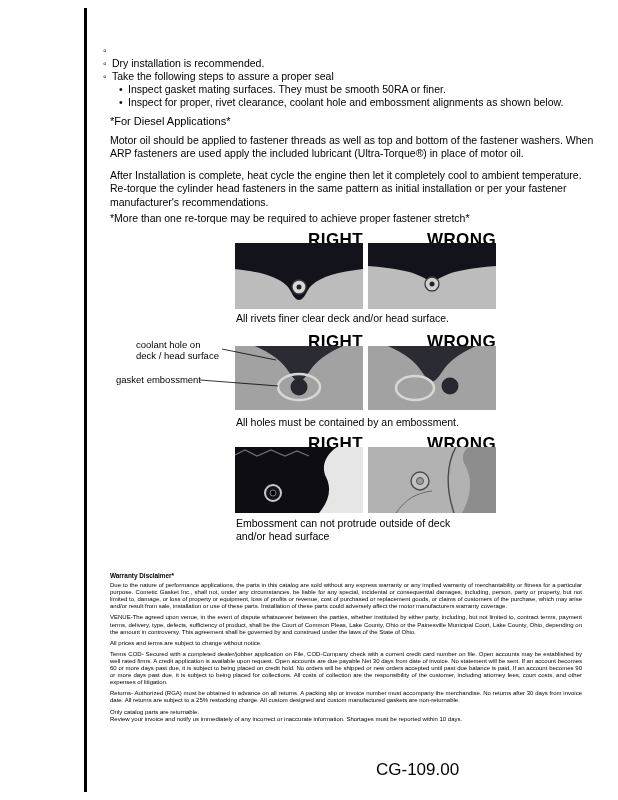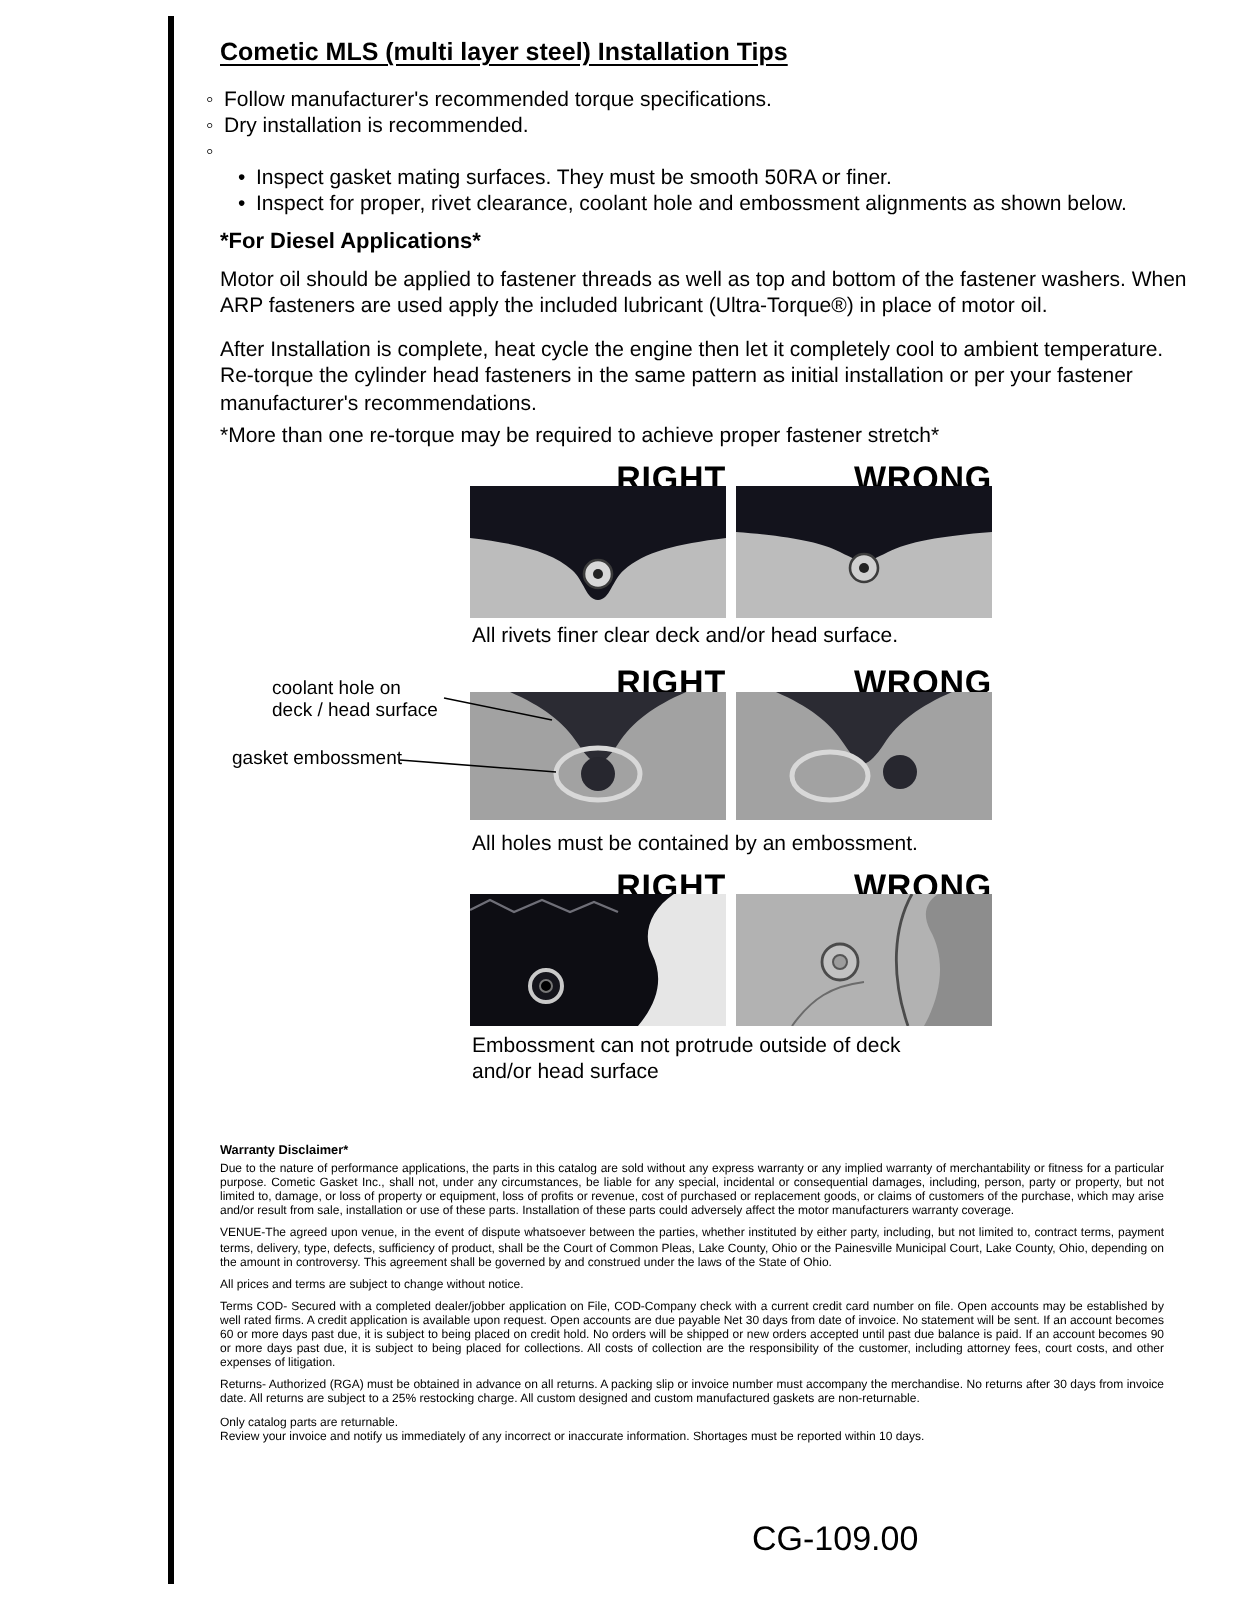--- a/index.html
+++ b/index.html
@@ -10,21 +10,21 @@
   .spine { position:absolute; left:84px; top:8px; width:3px; height:784px; background:#000; }
 
   .title { position:absolute; left:110px; top:19px; font-size:12.5px; font-weight:700;
            text-decoration:underline; text-underline-offset:2px; }
 
   .tips { position:absolute; left:103px; top:44px; width:505px; font-size:10.5px; line-height:12.9px; }
   .tip-row { display:flex; }
   .tip-row .bullet { width:9px; flex:0 0 9px; }
   .tip-row.sub { margin-left:16px; }
 
-  .diesel-heading { position:absolute; left:110px; top:115px; font-size:11px; font-weight:700; }
+  .diesel-heading { position:absolute; left:110px; top:115px; font-size:11px; font-weight:400; }
   .para { position:absolute; left:110px; width:490px; font-size:10.5px; line-height:13.3px; }
   .para1 { top:134px; }
   .para2 { top:169px; }
   .note  { position:absolute; left:110px; top:212px; font-size:10.5px; }
 
   .diagrams { position:absolute; left:0; top:228px; width:618px; height:330px; }
   .dg-label { position:absolute; width:128px; text-align:right; font-size:17px; letter-spacing:.4px;font-weight:bold; }
   .dg-img { position:absolute; width:128px; display:block; }
   .dg-cap { position:absolute; left:236px; font-size:10.5px; line-height:12.5px; }
   .pre { white-space:pre-line; }
@@ -38,33 +38,32 @@
 
   .footer-code { position:absolute; left:376px; top:760px; font-size:17px; }
 </style>
 </head>
 <body>
 
 <div class="page">
 
   <div class="spine"></div>
 
-  <h1 class="title">Cometic MLS (multi layer steel) Installation Tips</h1>
 
   <div class="tips">
     <div class="tip-row">
       <span class="bullet">◦</span>
-      <span>Follow manufacturer's recommended torque specifications.</span>
     </div>
     <div class="tip-row">
       <span class="bullet">◦</span>
       <span>Dry installation is recommended.</span>
     </div>
     <div class="tip-row">
       <span class="bullet">◦</span>
+      <span>Take the following steps to assure a proper seal</span>
     </div>
     <div class="tip-row sub">
       <span class="bullet">•</span>
       <span>Inspect gasket mating surfaces.  They must be smooth 50RA or finer.</span>
     </div>
     <div class="tip-row sub">
       <span class="bullet">•</span>
       <span>Inspect for proper, rivet clearance, coolant hole and embossment alignments as shown below.</span>
     </div>
   </div>

